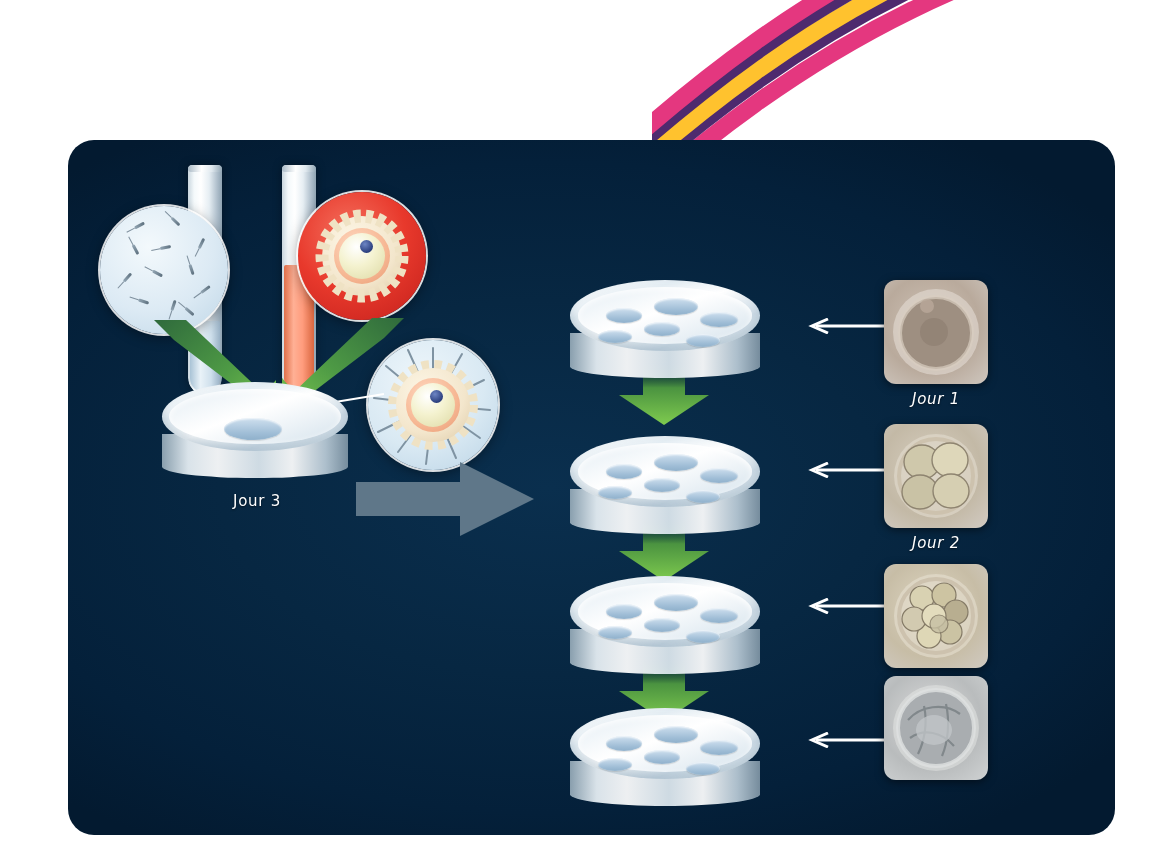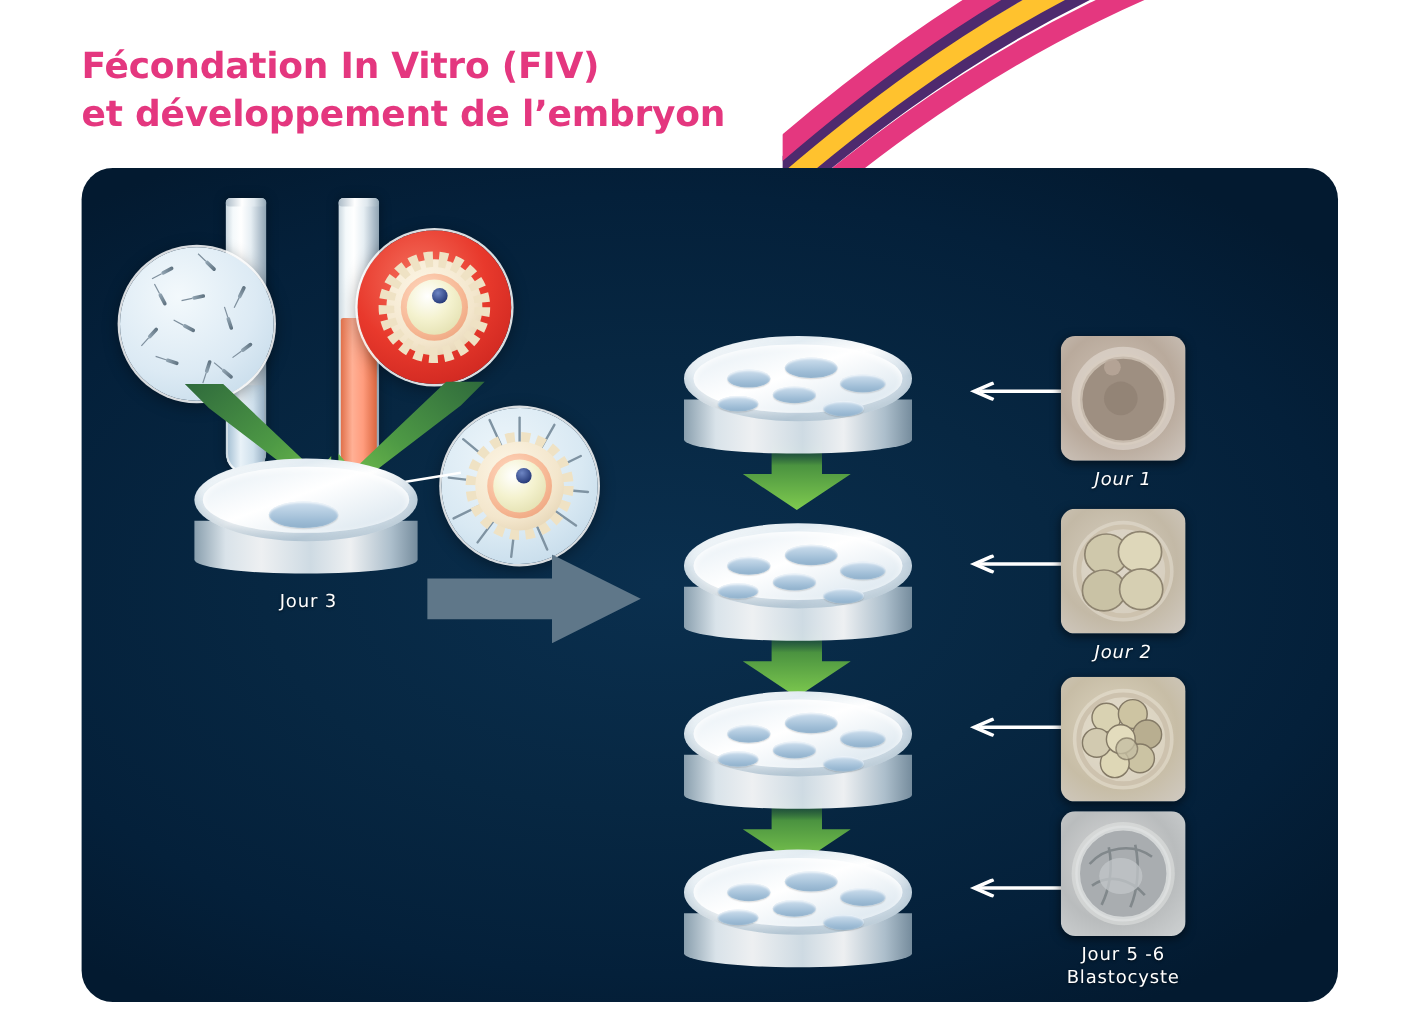--- a/index.html
+++ b/index.html
@@ -108,22 +108,20 @@
       <g fill="none" stroke-linecap="butt">
         <path d="M -40 470 C 150 300 330 190 680 140" stroke="#e4377f" stroke-width="17"></path>
         <path d="M -40 452 C 150 282 330 172 680 122" stroke="#4e2a6e" stroke-width="11"></path>
         <path d="M -40 438 C 150 268 330 158 680 108" stroke="#ffc22e" stroke-width="17"></path>
         <path d="M -40 422 C 150 252 330 142 680  92" stroke="#4e2a6e" stroke-width="11"></path>
         <path d="M -40 408 C 150 238 330 128 680  78" stroke="#e4377f" stroke-width="17"></path>
       </g>
     </svg>
   </div>
 
-  <div class="title">Fécondation In Vitro (FIV)
-et développement de l’embryon</div>
 
   <div class="panel">
 
     <div class="tube" style="left:120px;top:25px;height:230px;">
       <div class="glass"></div>
         <div class="lip"></div>
       <div class="fluid semen" style="height:72px;"></div>
     </div>
     <div class="tube" style="left:214px;top:25px;height:230px;">
       <div class="glass"></div>
@@ -361,17 +359,15 @@
         <circle cx="52" cy="52" r="38" fill="none" stroke="#dfe1e1" stroke-width="4" opacity=".8"></circle>
         <g fill="none" stroke="#7d8488" stroke-width="2.2" opacity=".9">
           <path d="M24 44 C36 30 60 26 76 38"></path>
           <path d="M26 62 C40 52 58 56 70 70"></path>
           <path d="M40 30 C44 48 40 66 34 78"></path>
           <path d="M62 28 C66 46 64 66 58 80"></path>
         </g>
         <ellipse cx="50" cy="54" rx="18" ry="15" fill="#c3c7c9" opacity=".75"></ellipse>
       </svg>
     </div>
-    <div class="lbl" style="left:796px;top:646px;width:144px;">Jour 5 -6
-Blastocyste</div>
 
   </div>
 </div>
 
 </body></html>

